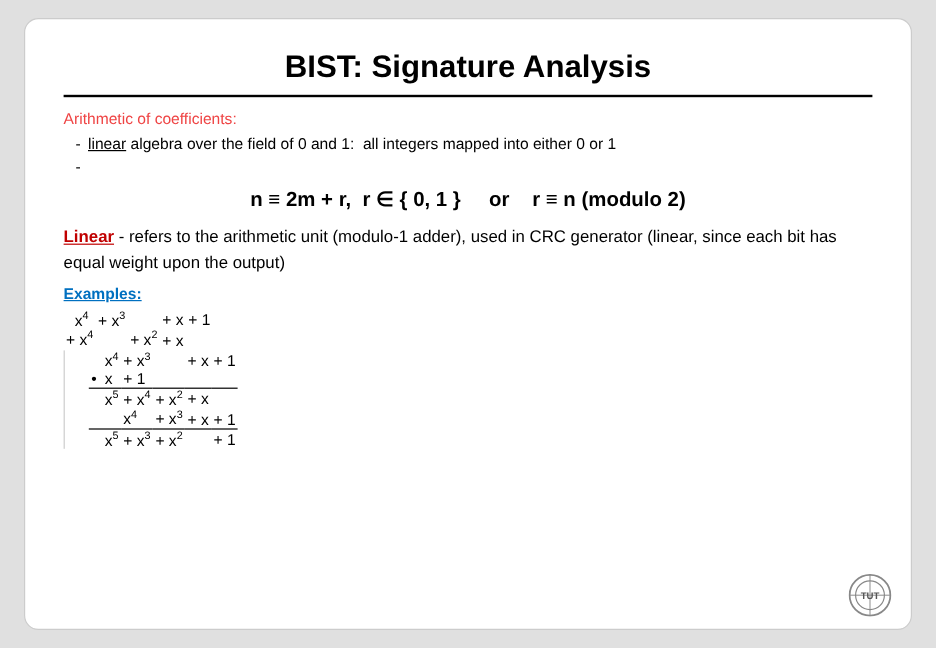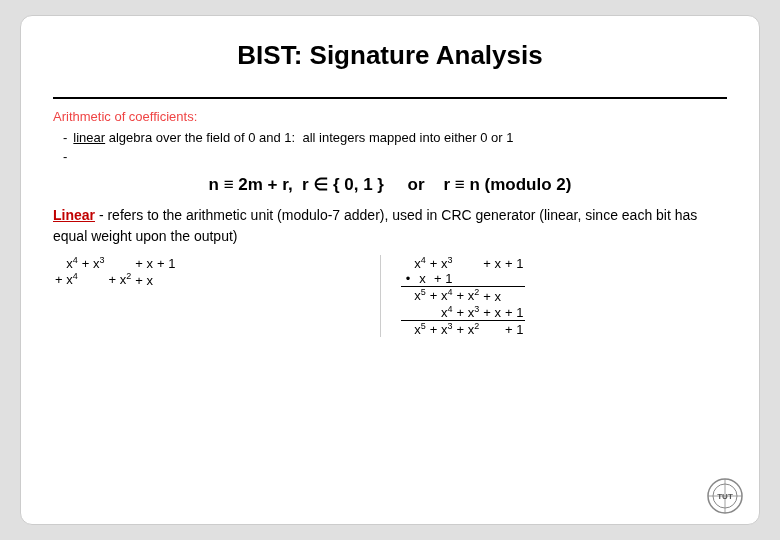--- a/index.html
+++ b/index.html
@@ -20,21 +20,21 @@
       border: 1px solid #ccc;
       padding: 24px 32px 16px 32px;
       position: relative;
       overflow: hidden;
     }
     .title {
       font-size: 26px;
       font-weight: bold;
       text-align: center;
       color: #000;
-      margin-bottom: 26px;
+      margin-bottom: 8px;
     }
     .divider {
       border: none;
       border-top: 2px solid #000;
       margin-bottom: 10px;
     }
     .section-label {
       font-size: 13px;
       color: #ef4444;
       margin-bottom: 6px;
@@ -78,23 +78,22 @@
     }
     .examples-label {
       font-size: 13px;
       color: #0070c0;
       text-decoration: underline;
       font-weight: bold;
       margin-bottom: 6px;
     }
     .examples-container {
       display: flex;
-      flex-direction: row;
+      flex-direction: column;
       gap: 1px;
-      text-align: right;
     }
     .example-left {
       flex: 1;
       font-size: 13px;
       color: #000;
       position: relative;
     }
     .example-right {
       flex: 1;
       font-size: 13px;
@@ -158,23 +157,24 @@
     <li>
       <span class="dash">-</span>
     </li>
   </ul>
 
   <div class="formula-row">
     n ≡ 2m + r,&nbsp; r ∈ { 0, 1 } &nbsp;&nbsp;&nbsp; or &nbsp;&nbsp; r ≡ n (modulo 2)
   </div>
 
   <div class="linear-section">
-    <span class="linear-word">Linear</span><span> - refers to the arithmetic unit (modulo-7 adder), used in CRC generator (linear, since each bit has equal weight upon the output)</span>
-  </div>
-
+    <span class="linear-word">Linear</span><span> - refers to the arithmetic unit (modulo-1 adder), used in CRC generator (linear, since each bit has equal weight upon the output)</span>
+  </div>
+
+  <div class="examples-label">Examples:</div>
 
   <div class="examples-container">
 
     <div class="example-left">
       <table class="math-table">
         <tbody>
           <tr>
             <td>&nbsp;&nbsp;x<sup>4</sup></td>
             <td>+ x<sup>3</sup></td>
             <td></td>

